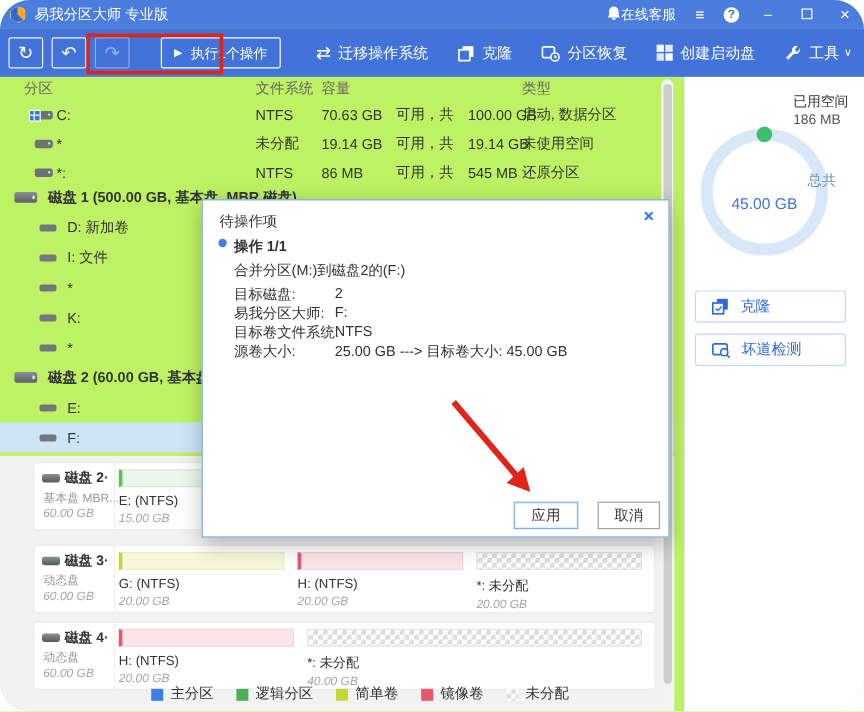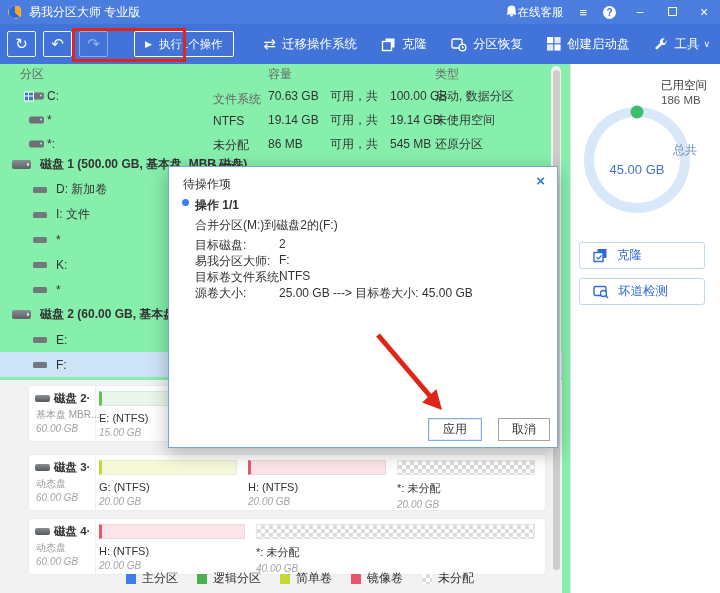--- a/index.html
+++ b/index.html
@@ -1,18 +1,18 @@
 <!DOCTYPE html>
 <html><head>
 <meta charset="utf-8">
 <style>
   * { margin:0; padding:0; box-sizing:border-box; }
   html,body { width:720px; height:593px; overflow:hidden; }
   body { font-family:"Liberation Sans","DejaVu Sans",sans-serif; background:#fff; }
-  #app { position:relative; width:720px; height:593px; background:#86efac; overflow:hidden; }
+  #app { position:relative; width:720px; height:593px; background:#bef264; overflow:hidden;border-radius:25px; }
 
   
   .titlebar { position:absolute; left:0; top:0; width:720px; height:24px; background:#4a7dde; display:flex; align-items:center; color:#fff; font-size:12px; z-index:5; }
   .logo { width:14px; height:14px; border-radius:50%; margin:0 7px 0 8px; background:conic-gradient(#f6a823 0 38%, #2b6bd8 38% 100%); border:1px solid #fff3; }
   .tb-right { position:absolute; right:8px; top:0; height:24px; display:flex; align-items:center; gap:16px; }
   .tb-item { display:flex; align-items:flex-start; gap:0; font-size:11.5px; color:#fff; cursor:default; }
   .tb-glyph { font-size:13px; line-height:1; }
   .help-circle { width:13px; height:13px; border-radius:50%; background:#fff; color:#3d6fd0; font-size:10px; font-weight:bold; display:flex; align-items:center; justify-content:center; }
   .winbtn { font-size:12px; width:16px; text-align:center; }
   .max-box { width:9px; height:9px; border:1.5px solid #fff; display:inline-block; }
@@ -27,21 +27,21 @@
   .tact { display:flex; align-items:center; gap:6px; font-size:12.5px; white-space:nowrap; }
   .tact svg { display:block; }
   .chev { font-size:9px; margin-left:-2px; }
 
   
   .ptable { position:absolute; left:0; top:64px; width:562px; }
   .prow { position:relative; height:24px; }
   .prow.header { height:20px; color:#666; font-size:12px; }
   .prow span { position:absolute; top:50%; transform:translateY(-50%); font-size:12px; color:#333; white-space:nowrap; }
   .prow.header span { color:#666; }
-  .c-name { left:47px; } .c-fs { left:213px;margin-top:25px; } .c-cap { left:268px; } .c-mid { left:330px;text-align:center; } .c-tot { left:390px; } .c-type { left:435px; }
+  .c-name { left:47px; } .c-fs { left:213px; } .c-cap { left:268px; } .c-mid { left:330px;text-align:center; } .c-tot { left:390px; } .c-type { left:435px; }
   .h-name { left:20px; } 
   .pt-icon { position:absolute; left:29px; top:50%; transform:translateY(-50%); width:15px; height:7px; background:#6d7278; border-radius:2px; }
   .pt-icon::after { content:""; position:absolute; right:2px; top:2px; width:2px; height:2px; background:#d8d8d8; border-radius:50%; }
   .pt-badge { position:absolute; left:-4px; top:-5px; width:8px; height:8px; background:
       linear-gradient(#2f7bd9,#2f7bd9); outline:1px solid #fff; }
   .pt-badge::after { content:""; position:absolute; left:3px; top:0; width:1px; height:8px; background:#fff; box-shadow:0 0 0 0 #fff; }
   .pt-badge::before { content:""; position:absolute; left:0; top:3px; width:8px; height:1px; background:#fff; }
 
   
   .tree { position:absolute; left:0; top:152px; width:562px; }

